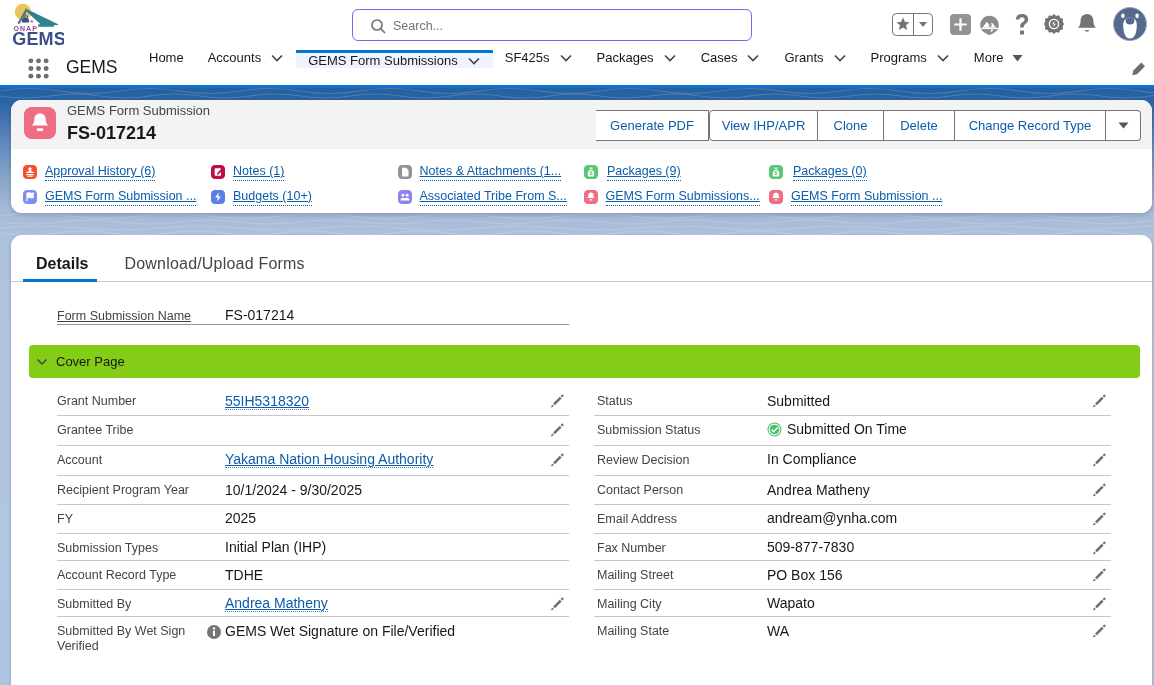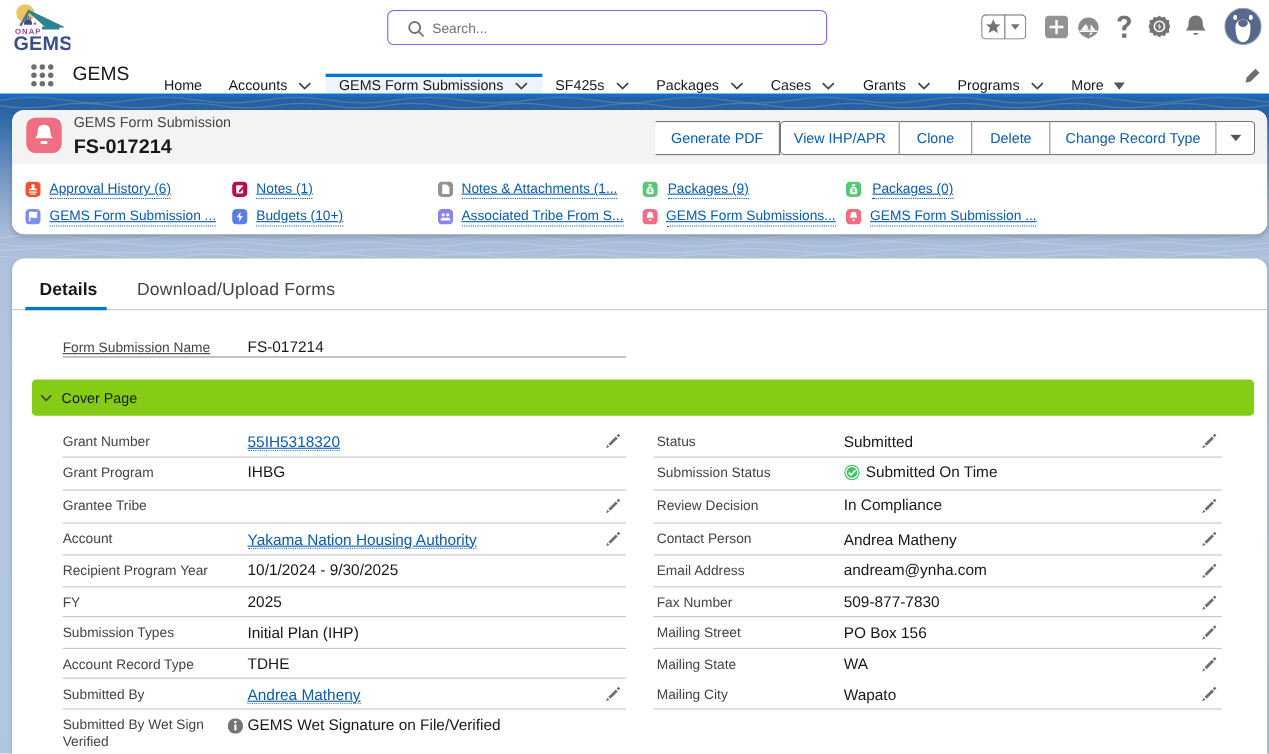--- a/index.html
+++ b/index.html
@@ -8,21 +8,21 @@
   .topbar { position:absolute; left:0; top:0; width:1154px; height:47px; background:#fff; }
   .logo { position:absolute; left:0px; top:0px; }
   .searchbox { position:absolute; left:352px; top:9px; width:400px; height:32px;
     border:1px solid #8b5cf6; border-radius:6px; background:#fff; }
   .searchbox .ph { position:absolute; left:40px; top:9px; font-size:12.5px; color:#747474; }
   .tb-icons { position:absolute; right:0; top:0; height:47px; }
   
   .navbar { position:absolute; left:0; top:47px; width:1154px; height:38px; background:#fff; }
   .waffle { position:absolute; left:28px; top:11px; width:21px; height:21px; }
   .appname { position:absolute; left:66px; top:10px; font-size:17.5px; color:#181818; }
-  .navitems { position:absolute; left:137px; top:3px; height:35px; display:flex; align-items:flex-end; }
+  .navitems { position:absolute; left:137px; top:3px; height:35px; display:flex; align-items:flex-start; }
   .navitem { display:flex; align-items:center; font-size:13px; color:#181818; padding:0 12px; position:relative; }
   .navitem .chev { margin-left:9px; }
   .navitem.active { background:#eef4ff; border-top:3px solid #0176d3; padding-top:0; }
   .navpencil { position:absolute; right:8px; top:14px; }
   
   .page { position:absolute; left:0; top:85px; width:1154px; height:600px;
     background:linear-gradient(to bottom, #0d6fce 0px, #0d6fce 3.5px, #25609f 3.5px, #2a63a4 16px, #5c86bb 55px, #8aa6ca 95px, #a5bad6 125px, #afc2dc 155px, #b2c5de 250px, #b0c6e0 600px); }
   .hcard { position:absolute; left:11px; top:15px; width:1141px; height:113px;
     border-radius:11px; background:#fff; box-shadow:0 2px 4px rgba(0,0,0,.18); overflow:hidden; }
   .hc-top { position:absolute; left:0; top:0; width:100%; height:49px; background:#f3f3f3; }
@@ -326,24 +326,20 @@
             <span class="fvalue"><a style="text-decoration:underline;">55IH5318320</a></span>
           <svg class="pencil" viewBox="0 0 14 14">
               <g fill="#6e6e6e">
                 <path d="M10.6 2 L12.3 0.3 L13.9 1.9 L12.2 3.6 Z"></path>
                 <path d="M3.1 9.5 L9.8 2.8 L11.6 4.6 L4.9 11.3 Z"></path>
                 <path d="M0.8 13.6 L2.2 10.4 L4 12.2 Z"></path>
               </g>
             </svg>
           </div>
         <div class="frow">
-            <span class="flabel">Grant Program</span>
-            <span class="fvalue">IHBG</span>
-          </div>
-        <div class="frow">
             <span class="flabel">Grantee Tribe</span>
           <svg class="pencil" viewBox="0 0 14 14">
               <g fill="#6e6e6e">
                 <path d="M10.6 2 L12.3 0.3 L13.9 1.9 L12.2 3.6 Z"></path>
                 <path d="M3.1 9.5 L9.8 2.8 L11.6 4.6 L4.9 11.3 Z"></path>
                 <path d="M0.8 13.6 L2.2 10.4 L4 12.2 Z"></path>
               </g>
             </svg>
           </div>
         <div class="frow">
@@ -461,34 +457,34 @@
             <span class="flabel">Mailing Street</span>
             <span class="fvalue">PO Box 156</span>
           <svg class="pencil" viewBox="0 0 14 14">
               <g fill="#6e6e6e">
                 <path d="M10.6 2 L12.3 0.3 L13.9 1.9 L12.2 3.6 Z"></path>
                 <path d="M3.1 9.5 L9.8 2.8 L11.6 4.6 L4.9 11.3 Z"></path>
                 <path d="M0.8 13.6 L2.2 10.4 L4 12.2 Z"></path>
               </g>
             </svg>
           </div>
+        <div class="frow">
+            <span class="flabel">Mailing City</span>
+            <span class="fvalue">Wapato</span>
+          <svg class="pencil" viewBox="0 0 14 14">
+              <g fill="#6e6e6e">
+                <path d="M10.6 2 L12.3 0.3 L13.9 1.9 L12.2 3.6 Z"></path>
+                <path d="M3.1 9.5 L9.8 2.8 L11.6 4.6 L4.9 11.3 Z"></path>
+                <path d="M0.8 13.6 L2.2 10.4 L4 12.2 Z"></path>
+              </g>
+            </svg>
+          </div>
         <div class="frow nob">
             <span class="flabel">Mailing State</span>
             <span class="fvalue">WA</span>
-          <svg class="pencil" viewBox="0 0 14 14">
-              <g fill="#6e6e6e">
-                <path d="M10.6 2 L12.3 0.3 L13.9 1.9 L12.2 3.6 Z"></path>
-                <path d="M3.1 9.5 L9.8 2.8 L11.6 4.6 L4.9 11.3 Z"></path>
-                <path d="M0.8 13.6 L2.2 10.4 L4 12.2 Z"></path>
-              </g>
-            </svg>
-          </div>
-        <div class="frow">
-            <span class="flabel">Mailing City</span>
-            <span class="fvalue">Wapato</span>
           <svg class="pencil" viewBox="0 0 14 14">
               <g fill="#6e6e6e">
                 <path d="M10.6 2 L12.3 0.3 L13.9 1.9 L12.2 3.6 Z"></path>
                 <path d="M3.1 9.5 L9.8 2.8 L11.6 4.6 L4.9 11.3 Z"></path>
                 <path d="M0.8 13.6 L2.2 10.4 L4 12.2 Z"></path>
               </g>
             </svg>
           </div>
       </div>
     </div>

